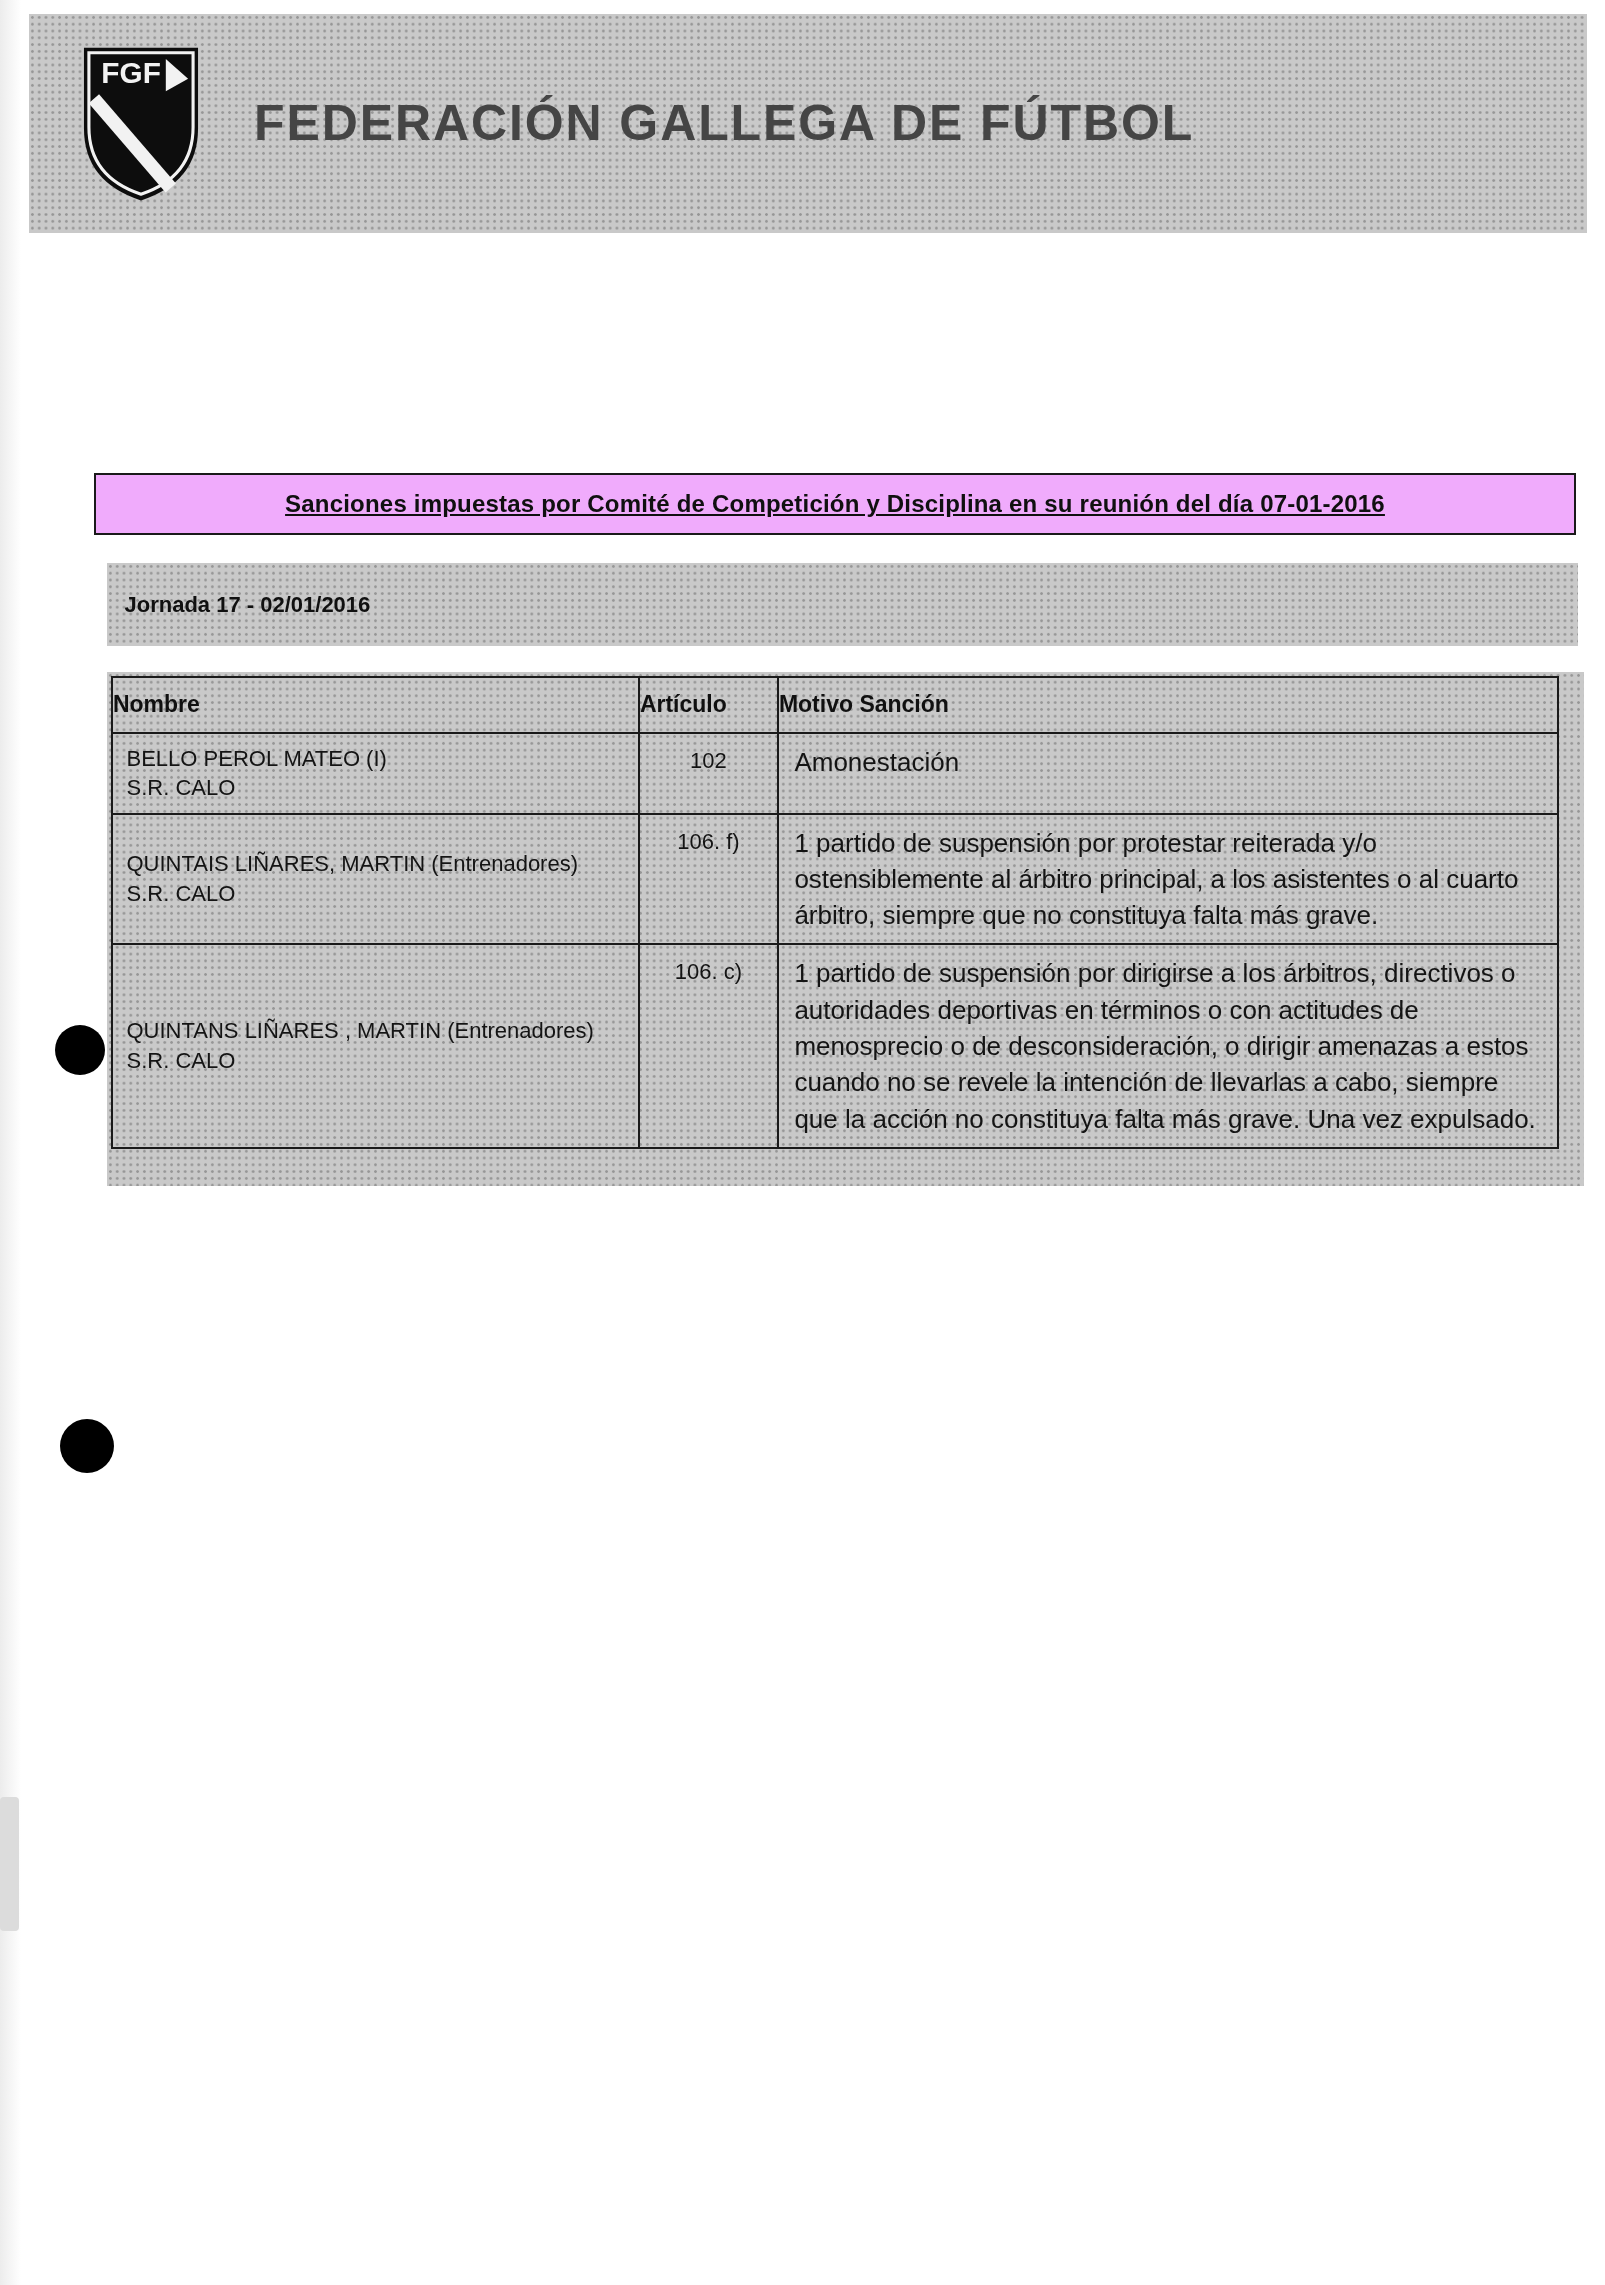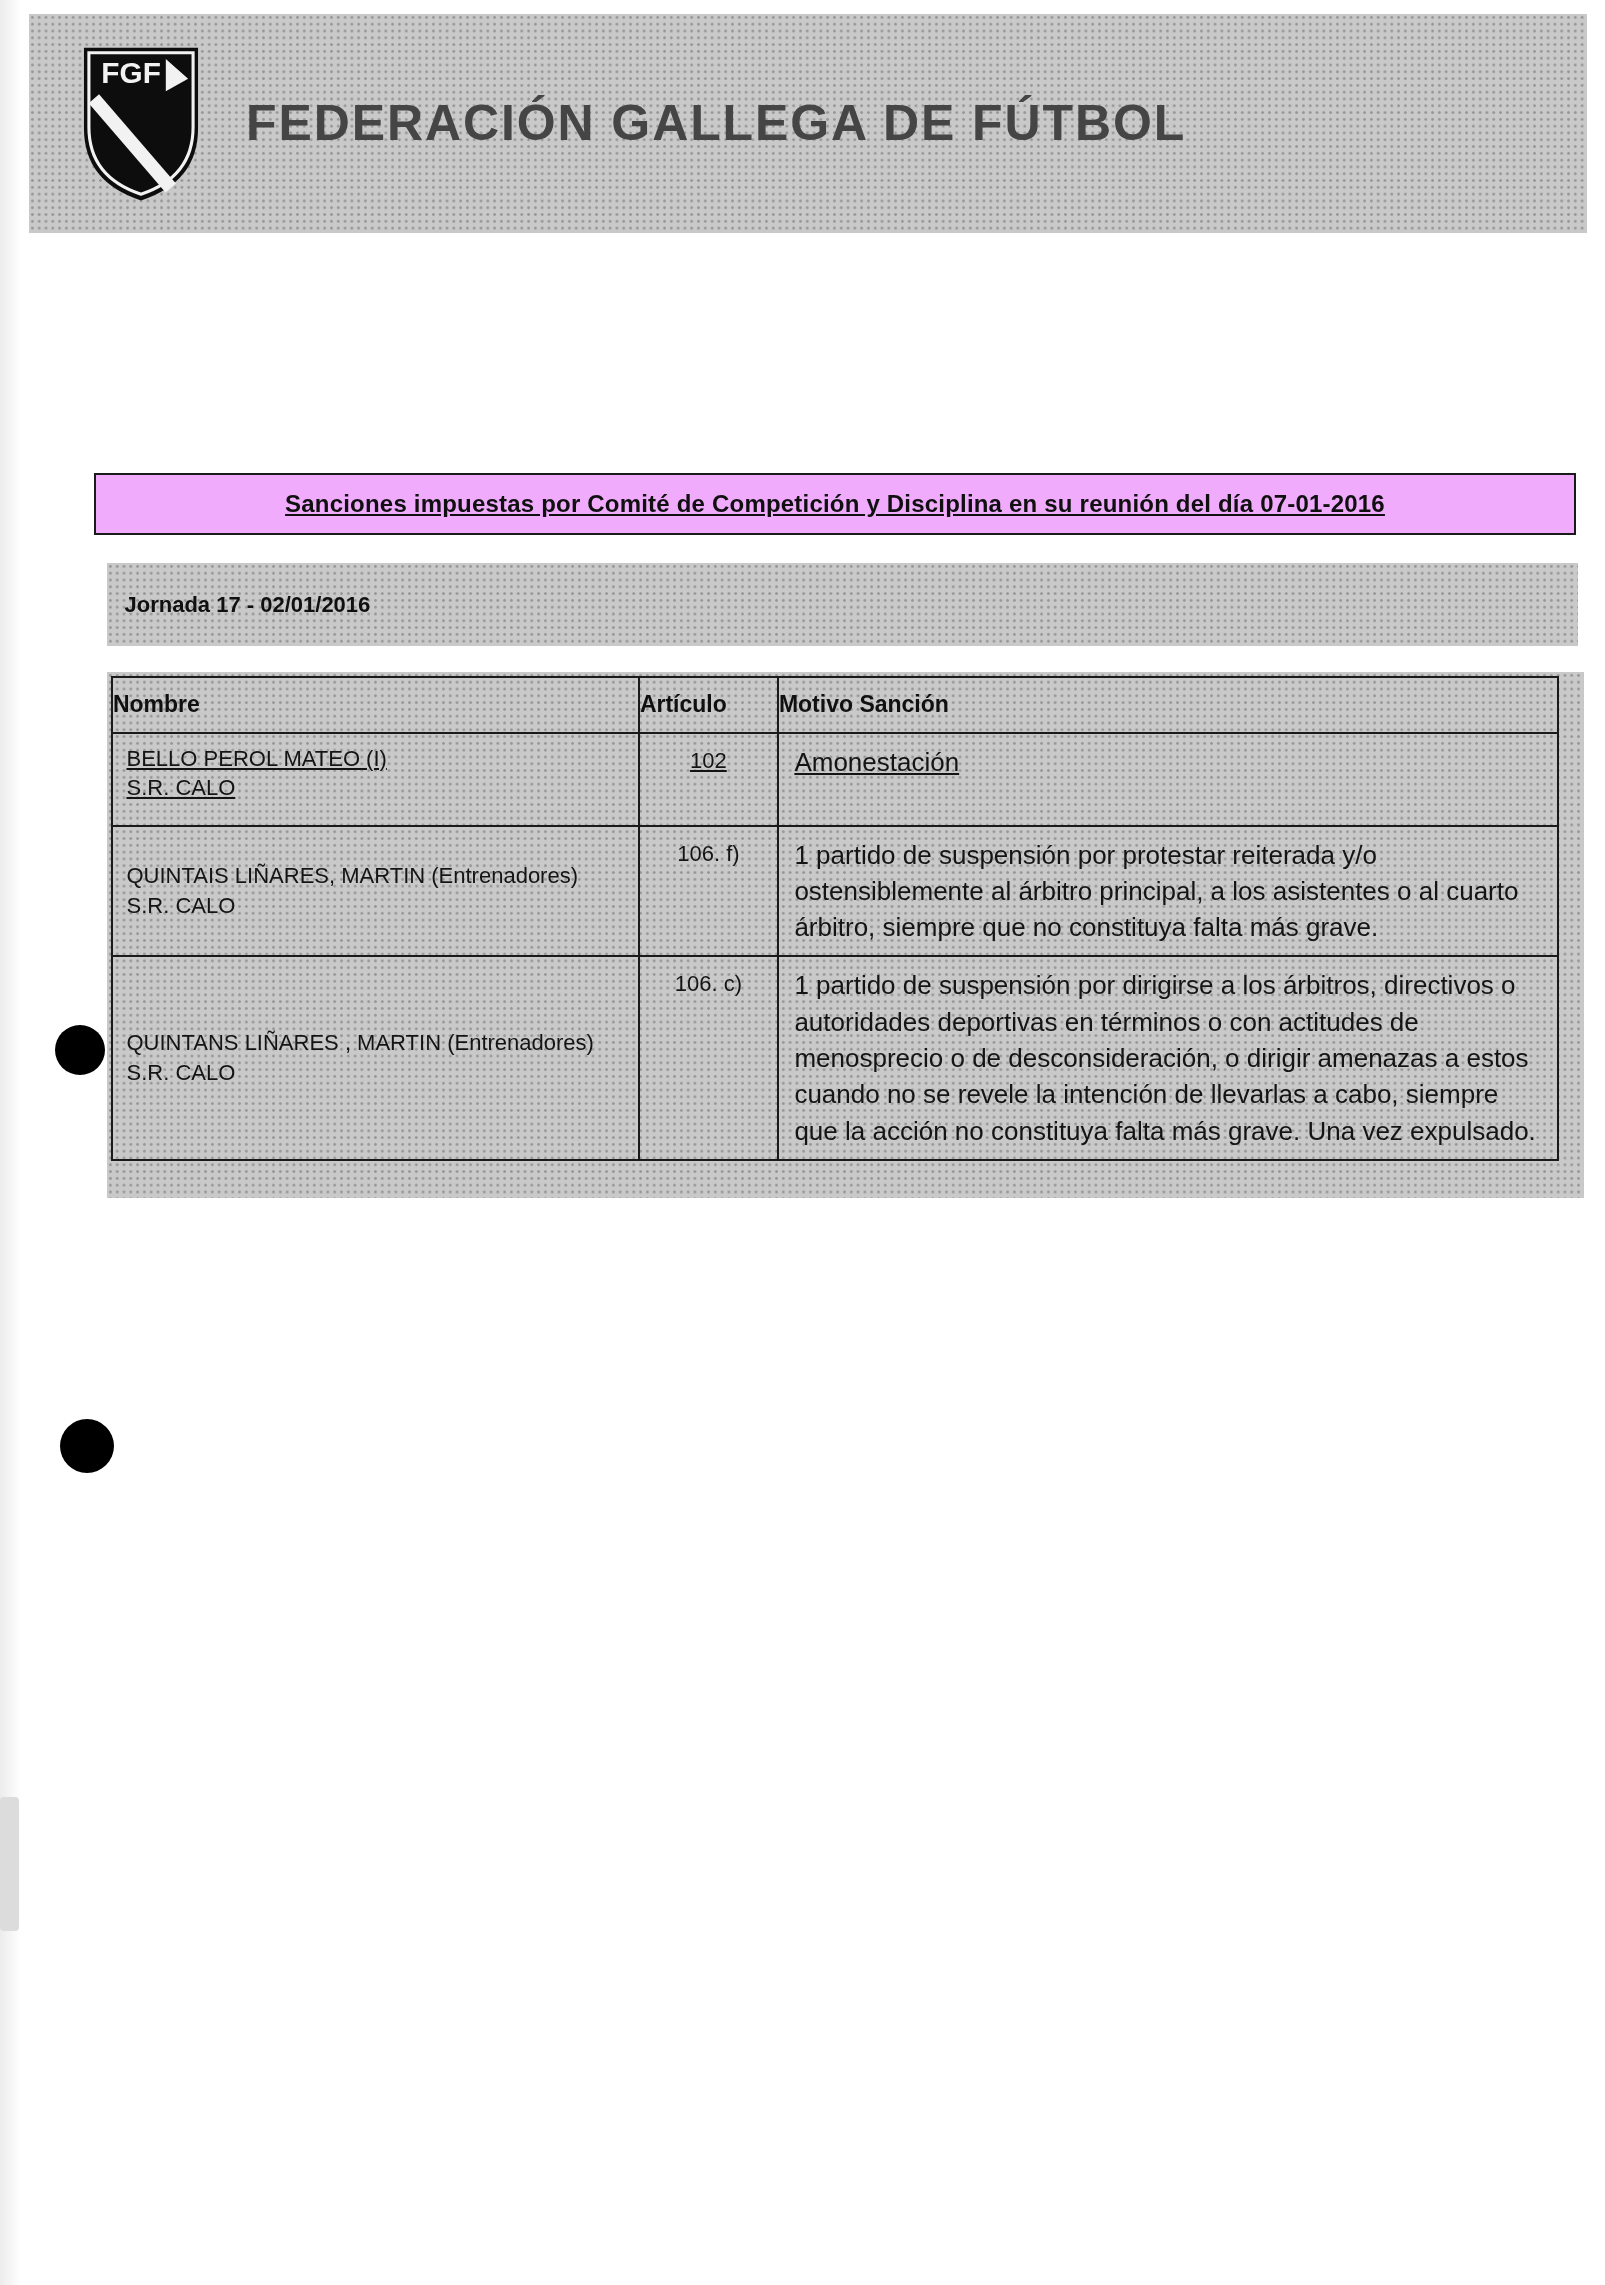--- a/index.html
+++ b/index.html
@@ -8,20 +8,21 @@
     width: 1606px; height: 2285px;
     position: relative;
     font-family: "Liberation Sans", sans-serif;
     color: #141414;
     overflow: hidden;
   }
   .halftone {
     background-color: #c9c9c9;
     background-image: radial-gradient(circle, rgba(100,100,100,0.5) 1.2px, rgba(0,0,0,0) 1.5px);
     background-size: 6.8px 6.8px;
+    gap: 8px;
   }
   
   .scan-edge {
     position: absolute; left: 0; top: 0; width: 21.3px; height: 100%;
     background: linear-gradient(to right, #ececec, rgba(255,255,255,0));
   }
   .scan-smudge {
     position: absolute; left: 0; top: 1797px; width: 19.4px; height: 134px;
     background: #dcdcdc; border-radius: 3.9px;
   }
@@ -62,21 +63,21 @@
     border: 2.9px solid #1a1a1a; background: transparent;
   }
   .sanctions th {
     height: 56px; font-size: 23px; font-weight: bold; text-align: left;
     color: #101010;
   }
   td.name-cell { vertical-align: middle; padding: 7.8px 9.7px 7.8px 13.6px; font-size: 22px; line-height: 1.35; }
   td.name-cell.v-top { vertical-align: top; padding-top: 9.7px; }
   td.article-cell { vertical-align: top; text-align: center; padding-top: 14px; font-size: 22px; }
   td.reason-cell { vertical-align: top; padding: 9.7px 13.6px 9.7px 15.5px; font-size: 26px; line-height: 1.4; }
-  tr.r0 { height: 93px; text-decoration: underline; }
+  tr.r0 { height: 81px; }
   tr.r1 { height: 128px; }
   tr.r2 { height: 194px; }
   tr.r3 { height: 91px; }
   .person-name, .club-name { white-space: nowrap; }
   
   .hole-punch { position: absolute; background: #000; border-radius: 50%; }
   .punch-1 { left: 55px; top: 1025px; width: 50px; height: 50px; }
   .punch-2 { left: 60px; top: 1419px; width: 54px; height: 54px; }
 </style>
 </head>

